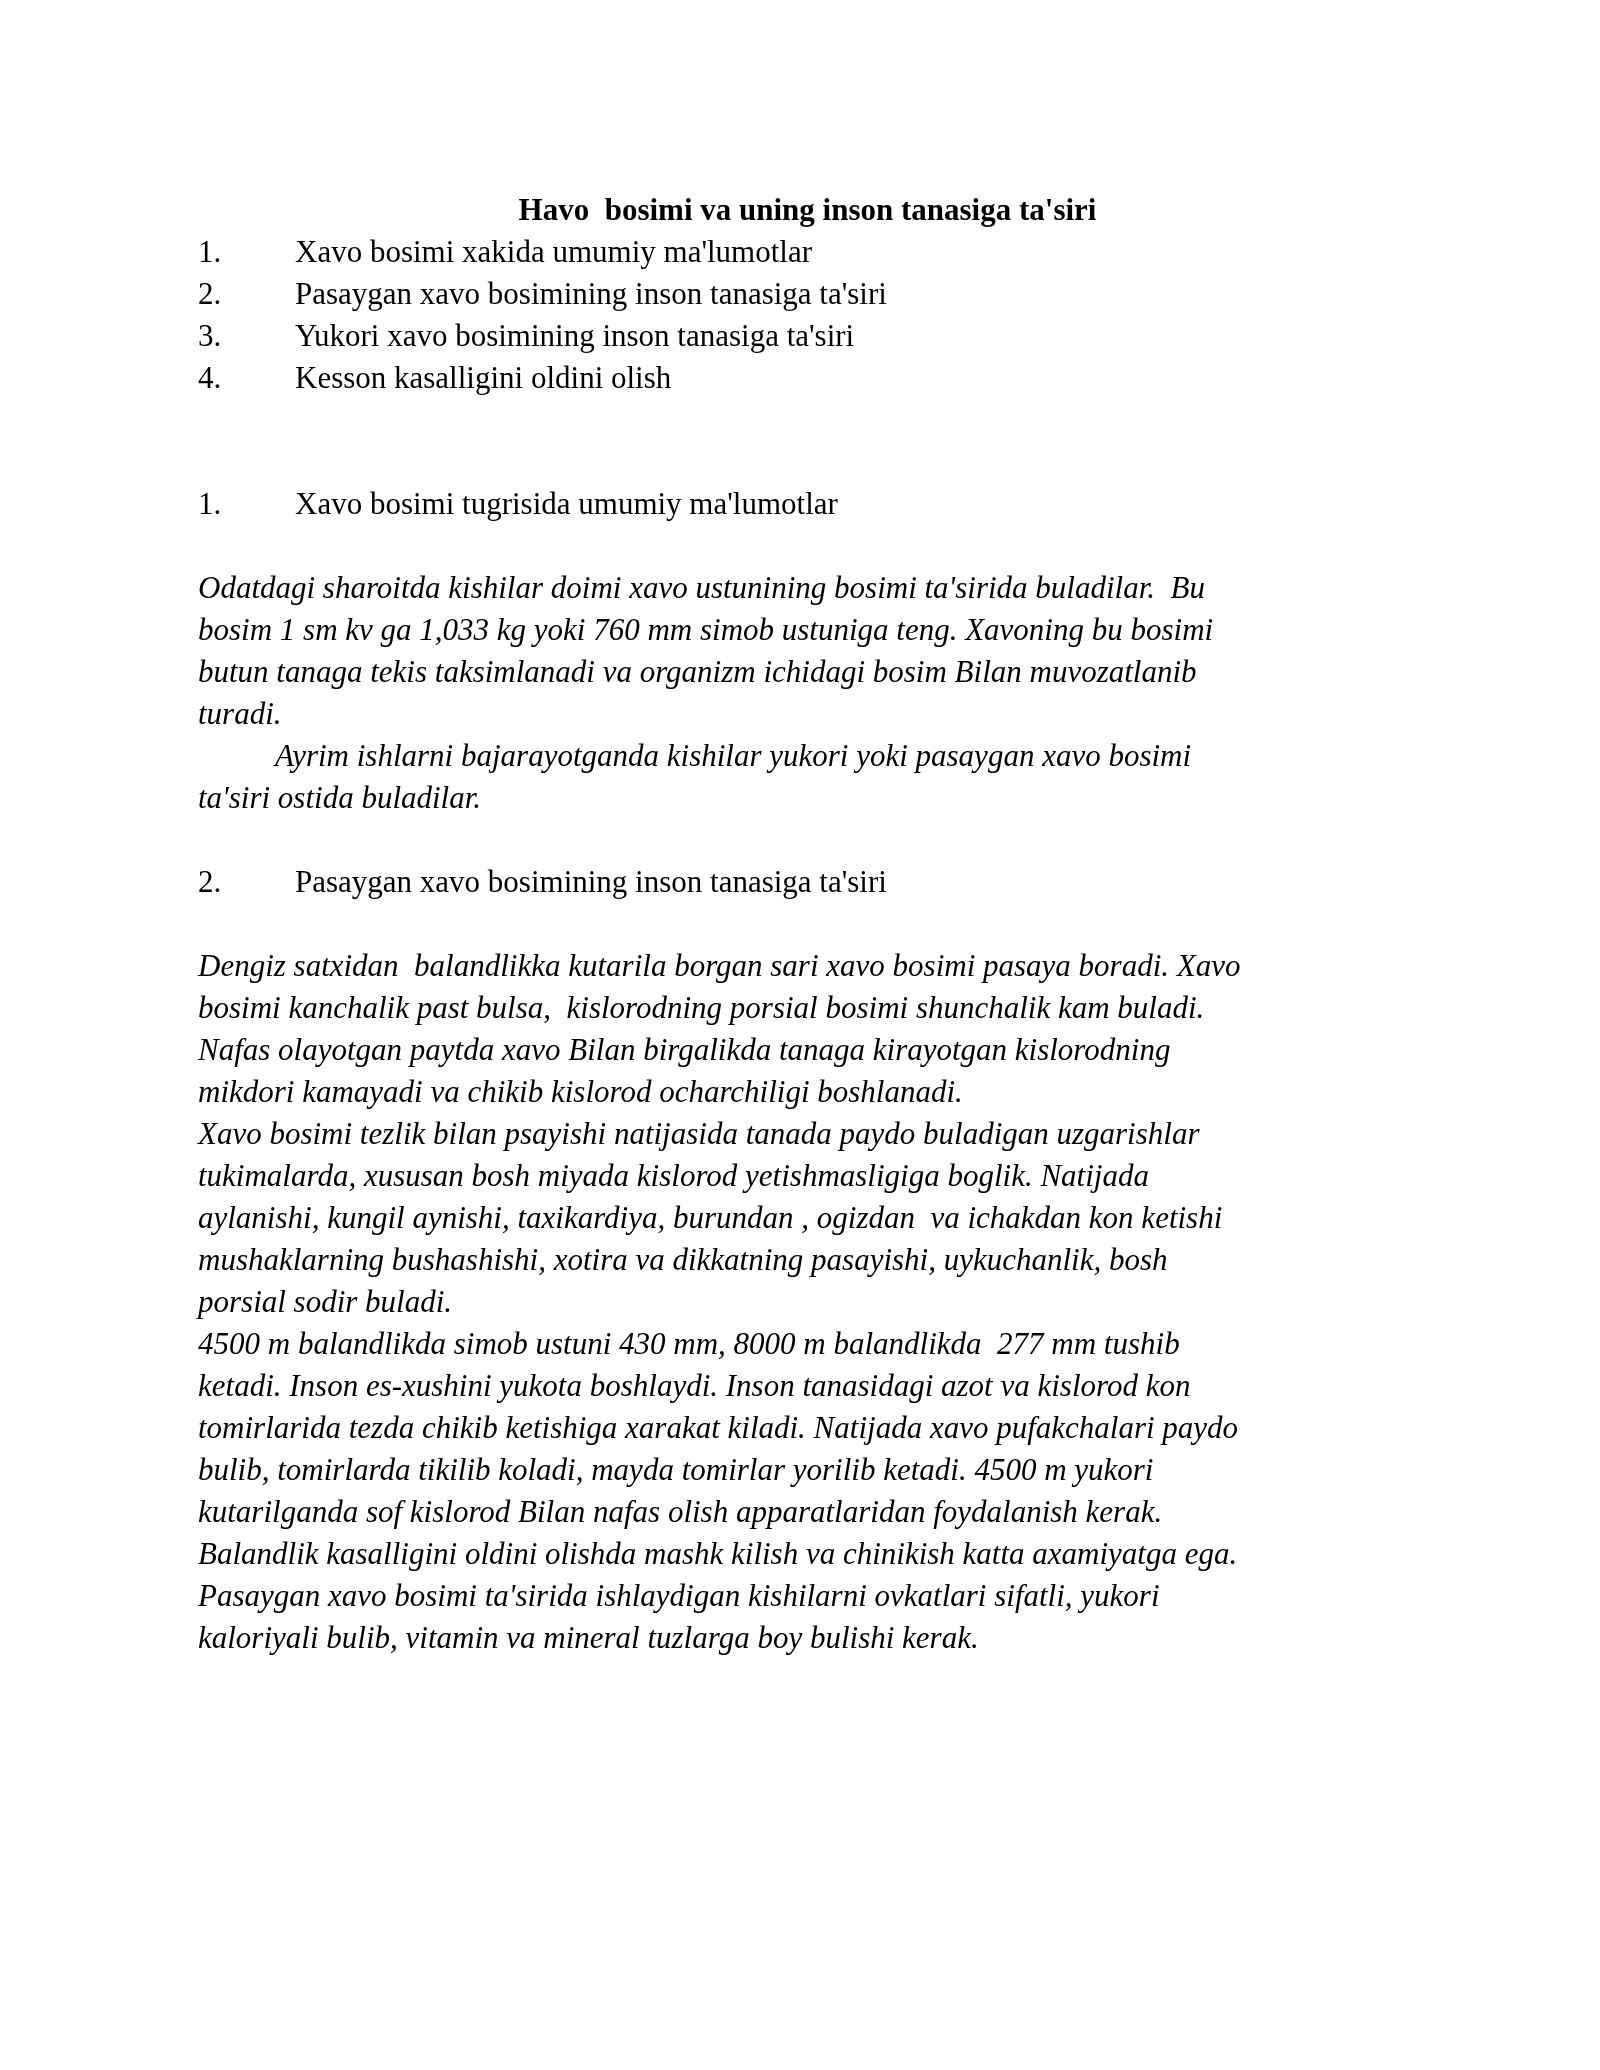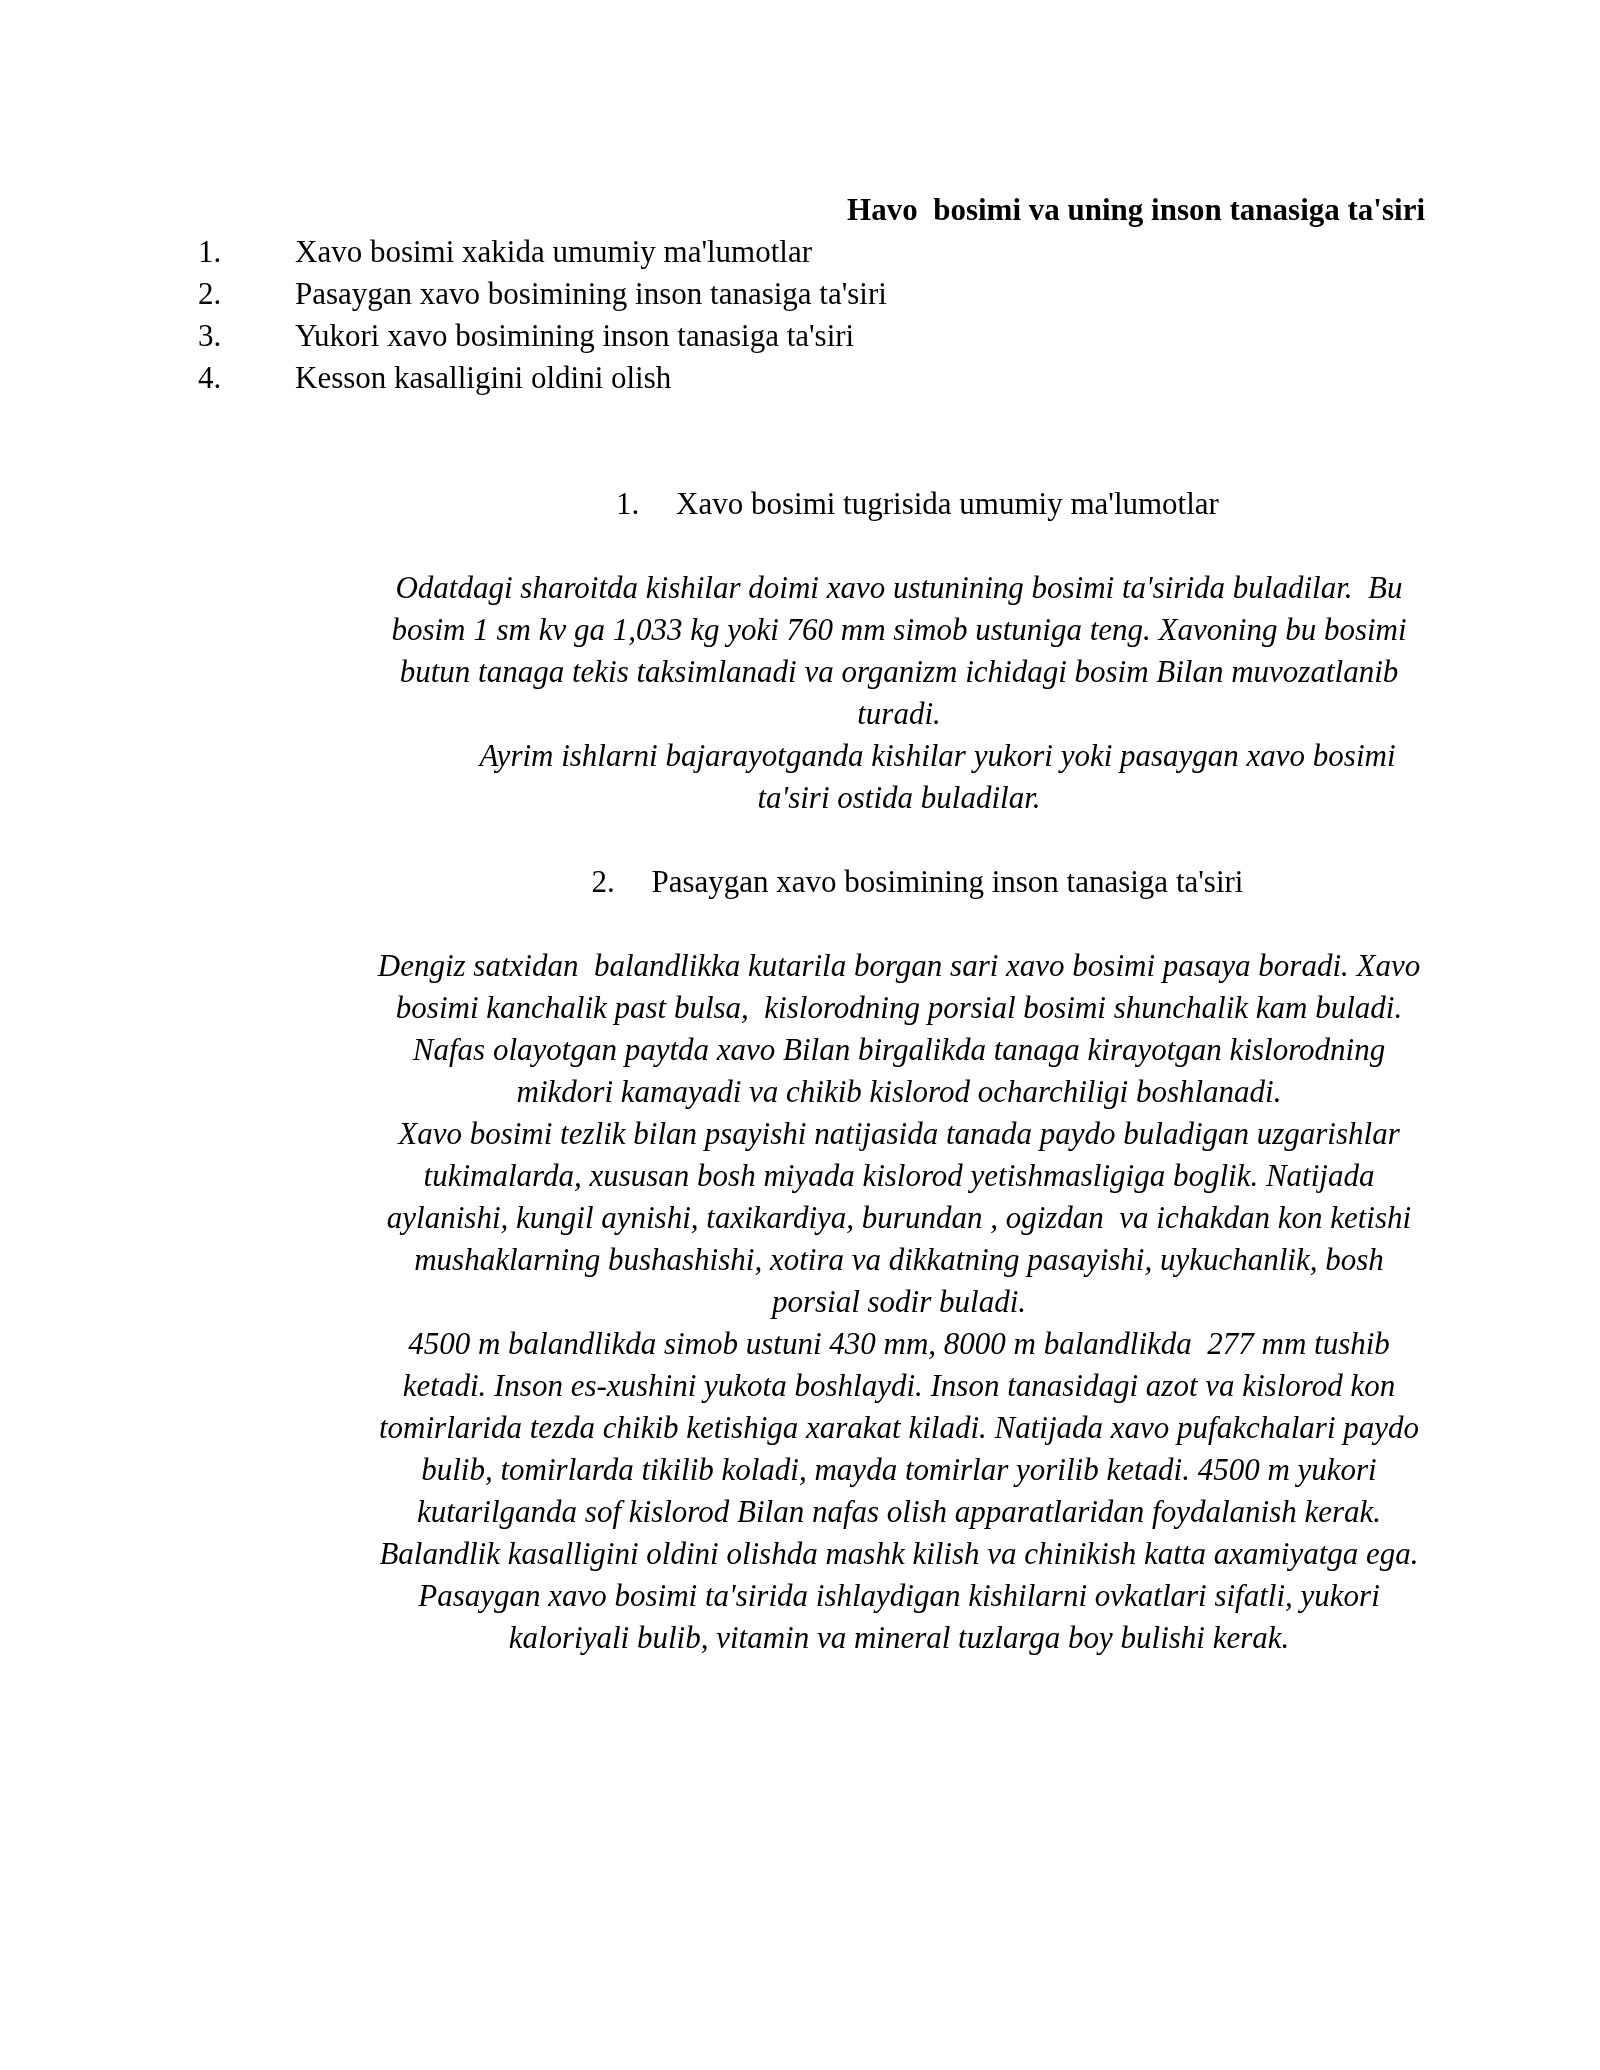--- a/index.html
+++ b/index.html
@@ -15,40 +15,39 @@
     overflow: hidden;
   }
   .page {
     box-sizing: border-box;
     width: 1600px;
     height: 2070px;
     padding: 189px 0 0 190px;
   }
   .doc-title {
     width: 1235px;
-    text-align: right;
+    text-align: center;
     font-weight: bold;
     font-size: 31px;
     line-height: 42px;
     white-space: pre;
   }
   .toc-row, .heading-row, .line {
     font-size: 31px;
     line-height: 42px;
     white-space: pre;
     margin-left: 8px;
   }
   .num {
     display: inline-block;
     width: 97px;
     white-space: pre;
   }
   .sections > section {
     margin-top: 42px;
-    text-align: center;
   }
   .sections > section:first-of-type {
     margin-top: 84px;
   }
   .paragraph {
     margin-top: 42px;
     font-style: italic;
   }
 </style>
 </head>

